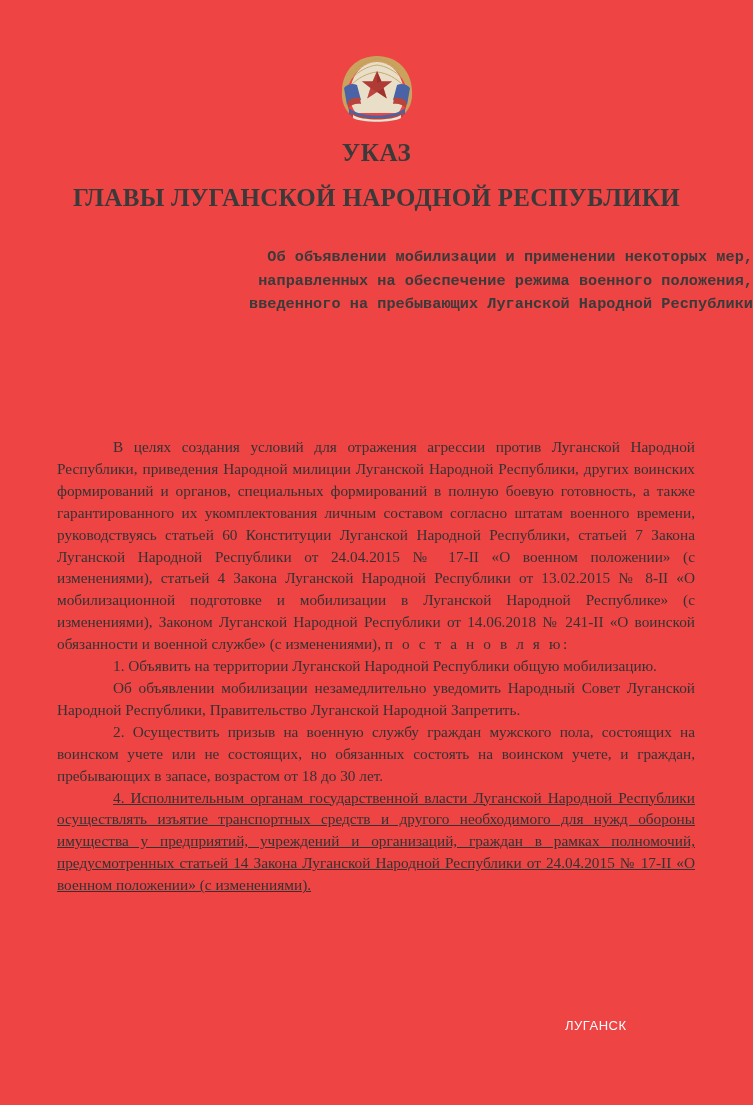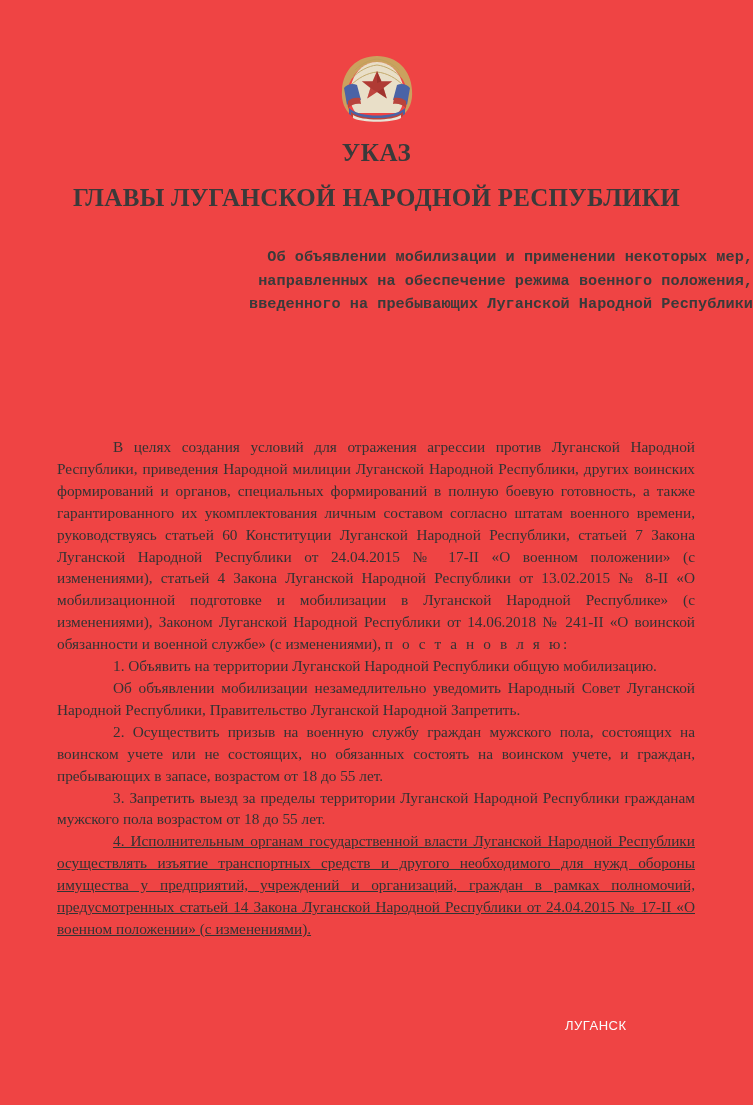--- a/index.html
+++ b/index.html
@@ -171,20 +171,19 @@
   <div class="subtitle-block">
     <div class="subtitle-line">Об объявлении мобилизации и применении некоторых мер,</div>
     <div class="subtitle-line">направленных на обеспечение режима военного положения,</div>
     <div class="subtitle-line">введенного на пребывающих Луганской Народной Республики</div>
   </div>
 
   <div class="body-block">
     <p class="para"><span>В целях создания условий для отражения агрессии против Луганской Народной Республики, приведения Народной милиции Луганской Народной Республики, других воинских формирований и органов, специальных формирований в полную боевую готовность, а также гарантированного их укомплектования личным составом согласно штатам военного времени, руководствуясь статьей 60 Конституции Луганской Народной Республики, статьей 7 Закона Луганской Народной Республики от 24.04.2015 № 17-II «О военном положении» (с изменениями), статьей 4 Закона Луганской Народной Республики от 13.02.2015 № 8-II «О мобилизационной подготовке и мобилизации в Луганской Народной Республике» (с изменениями), Законом Луганской Народной Республики от 14.06.2018 № 241-II «О воинской обязанности и военной службе» (с изменениями),</span> <span class="spaced">п о с т а н о в л я ю:</span></p>
     <p class="para">1. Объявить на территории Луганской Народной Республики общую мобилизацию.</p>
     <p class="para">Об объявлении мобилизации незамедлительно уведомить Народный Совет Луганской Народной Республики, Правительство Луганской Народной Запретить.</p>
-    <p class="para">2. Осуществить призыв на военную службу граждан мужского пола, состоящих на воинском учете или не состоящих, но обязанных состоять на воинском учете, и граждан, пребывающих в запасе, возрастом от 18 до 55 лет.</p>
-    <p class="para">3. Запретить выезд за пределы территории Луганской Народной Республики гражданам мужского пола возрастом от 18 до 55 лет.</p>
+    <p class="para">2. Осуществить призыв на военную службу граждан мужского пола, состоящих на воинском учете или не состоящих, но обязанных состоять на воинском учете, и граждан, пребывающих в запасе, возрастом от 18 до 30 лет.</p>
     <p class="para last-left">4. Исполнительным органам государственной власти Луганской Народной Республики осуществлять изъятие транспортных средств и другого необходимого для нужд обороны имущества у предприятий, учреждений и организаций, граждан в рамках полномочий, предусмотренных статьей 14 Закона Луганской Народной Республики от 24.04.2015 № 17-II «О военном положении» (с изменениями).</p>
   </div>
 
   <div class="watermark">ЛУГАНСК</div>
 
 </div>
 
 </body></html>

